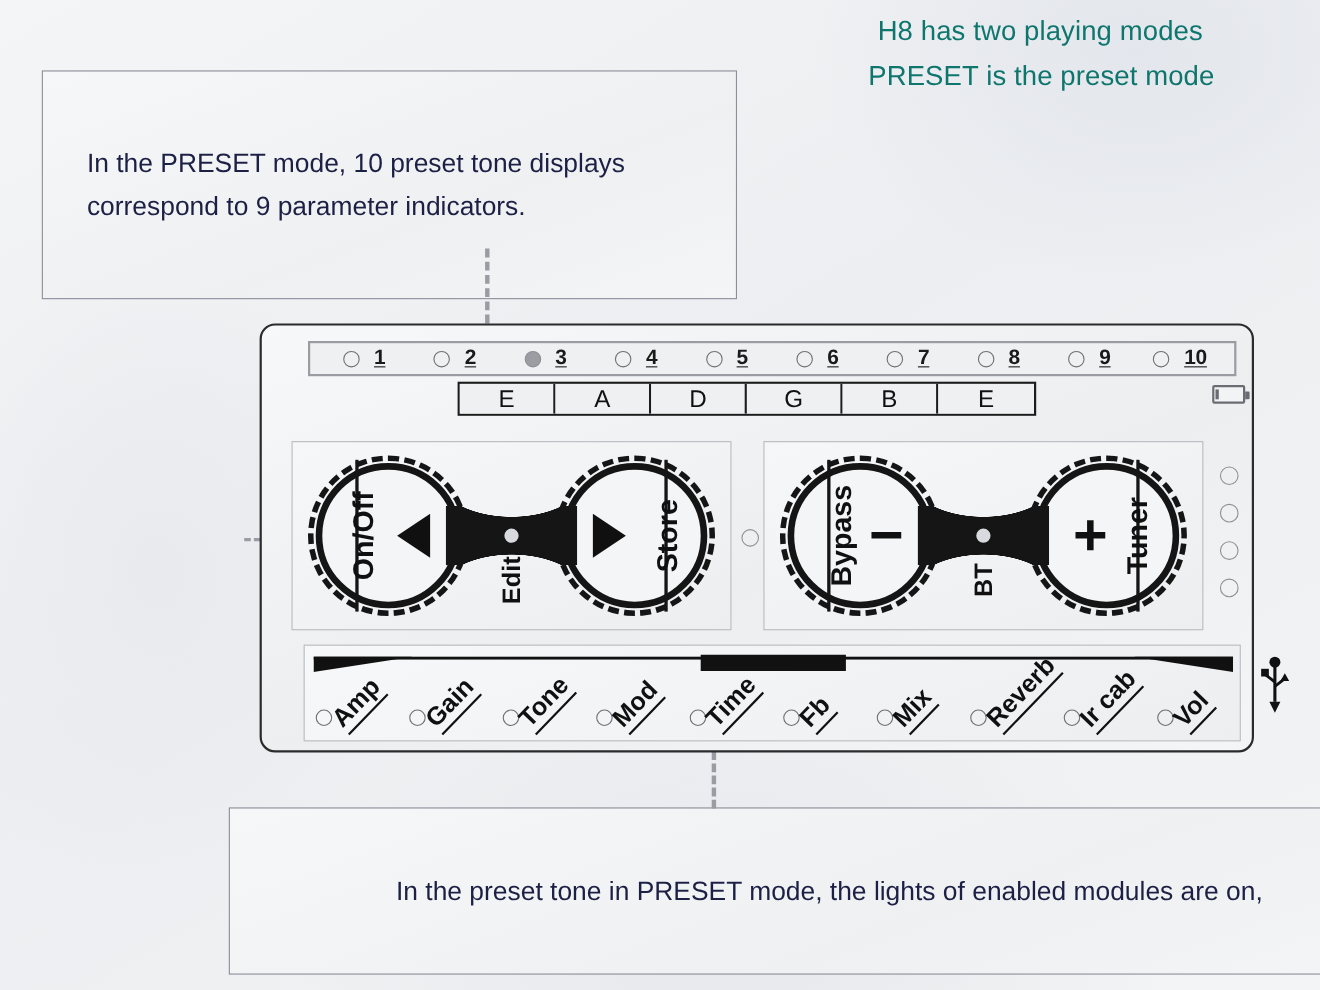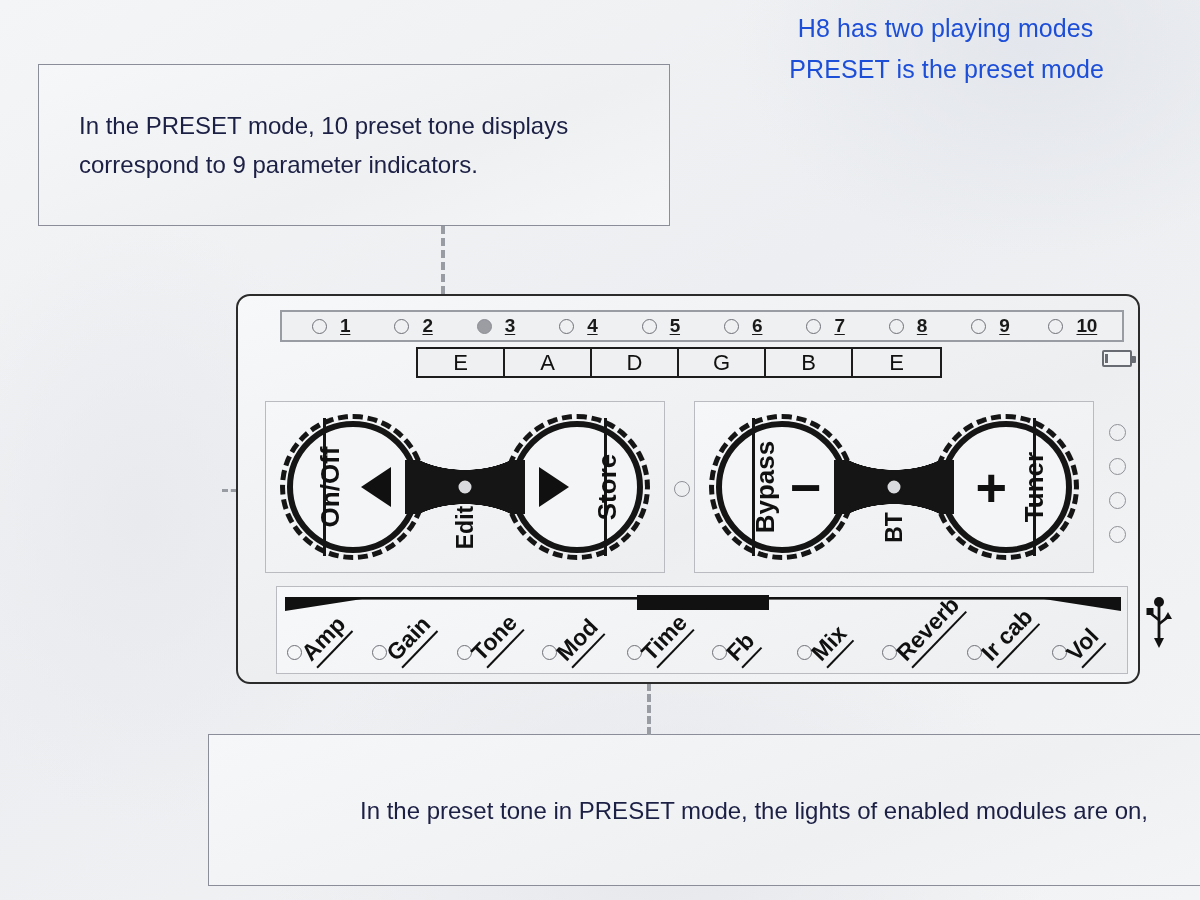--- a/index.html
+++ b/index.html
@@ -15,21 +15,21 @@
       radial-gradient(ellipse 420px 300px at 86% 5%,  #e3e6ec 0%, rgba(240,241,244,0) 70%),
       radial-gradient(ellipse 300px 420px at 12% 58%, #e9eaee 0%, rgba(240,241,244,0) 72%),
       radial-gradient(ellipse 520px 360px at 55% 95%, #e6e8ec 0%, rgba(240,241,244,0) 75%),
       linear-gradient(150deg, #f4f5f6 0%, #eceef1 45%, #f3f4f5 100%);
   }
 
   
   .note-lines {
     position: absolute; top: 8px; right: 96px;
     text-align: right;
-    color: #1d4ed8;
+    color: #0f766e;
     font-size: 25px;
     line-height: 41px;
     font-weight: 500;
     letter-spacing: .1px;
     white-space: nowrap;
   }
   .note-lines div { text-align: center; }
   .note-lines div:nth-child(1){ padding-right: 2px; }
   .note-lines div:nth-child(3){ padding-right: 4px; }
 
@@ -40,21 +40,21 @@
     background: linear-gradient(160deg,#f6f7f8 0%,#eef0f2 60%,#f4f5f6 100%);
     color: #1d2045;
     font-size: 24px;
     line-height: 39px;
     font-weight: 500;
     display: flex;
     flex-direction: column;
     justify-content: center;
   }
   #callout-top {
-    left: 38px; top: 64px; width: 632px; height: 162px;
+    left: 38px; top: 64px; width: 632px; height: 208px;
     padding: 0 0 0 40px;
     text-align: left;
   }
   #callout-bottom {
     left: 208px; top: 734px; width: 1092px; height: 152px;
     text-align: center;
     padding: 0 16px;
   }
 
   

